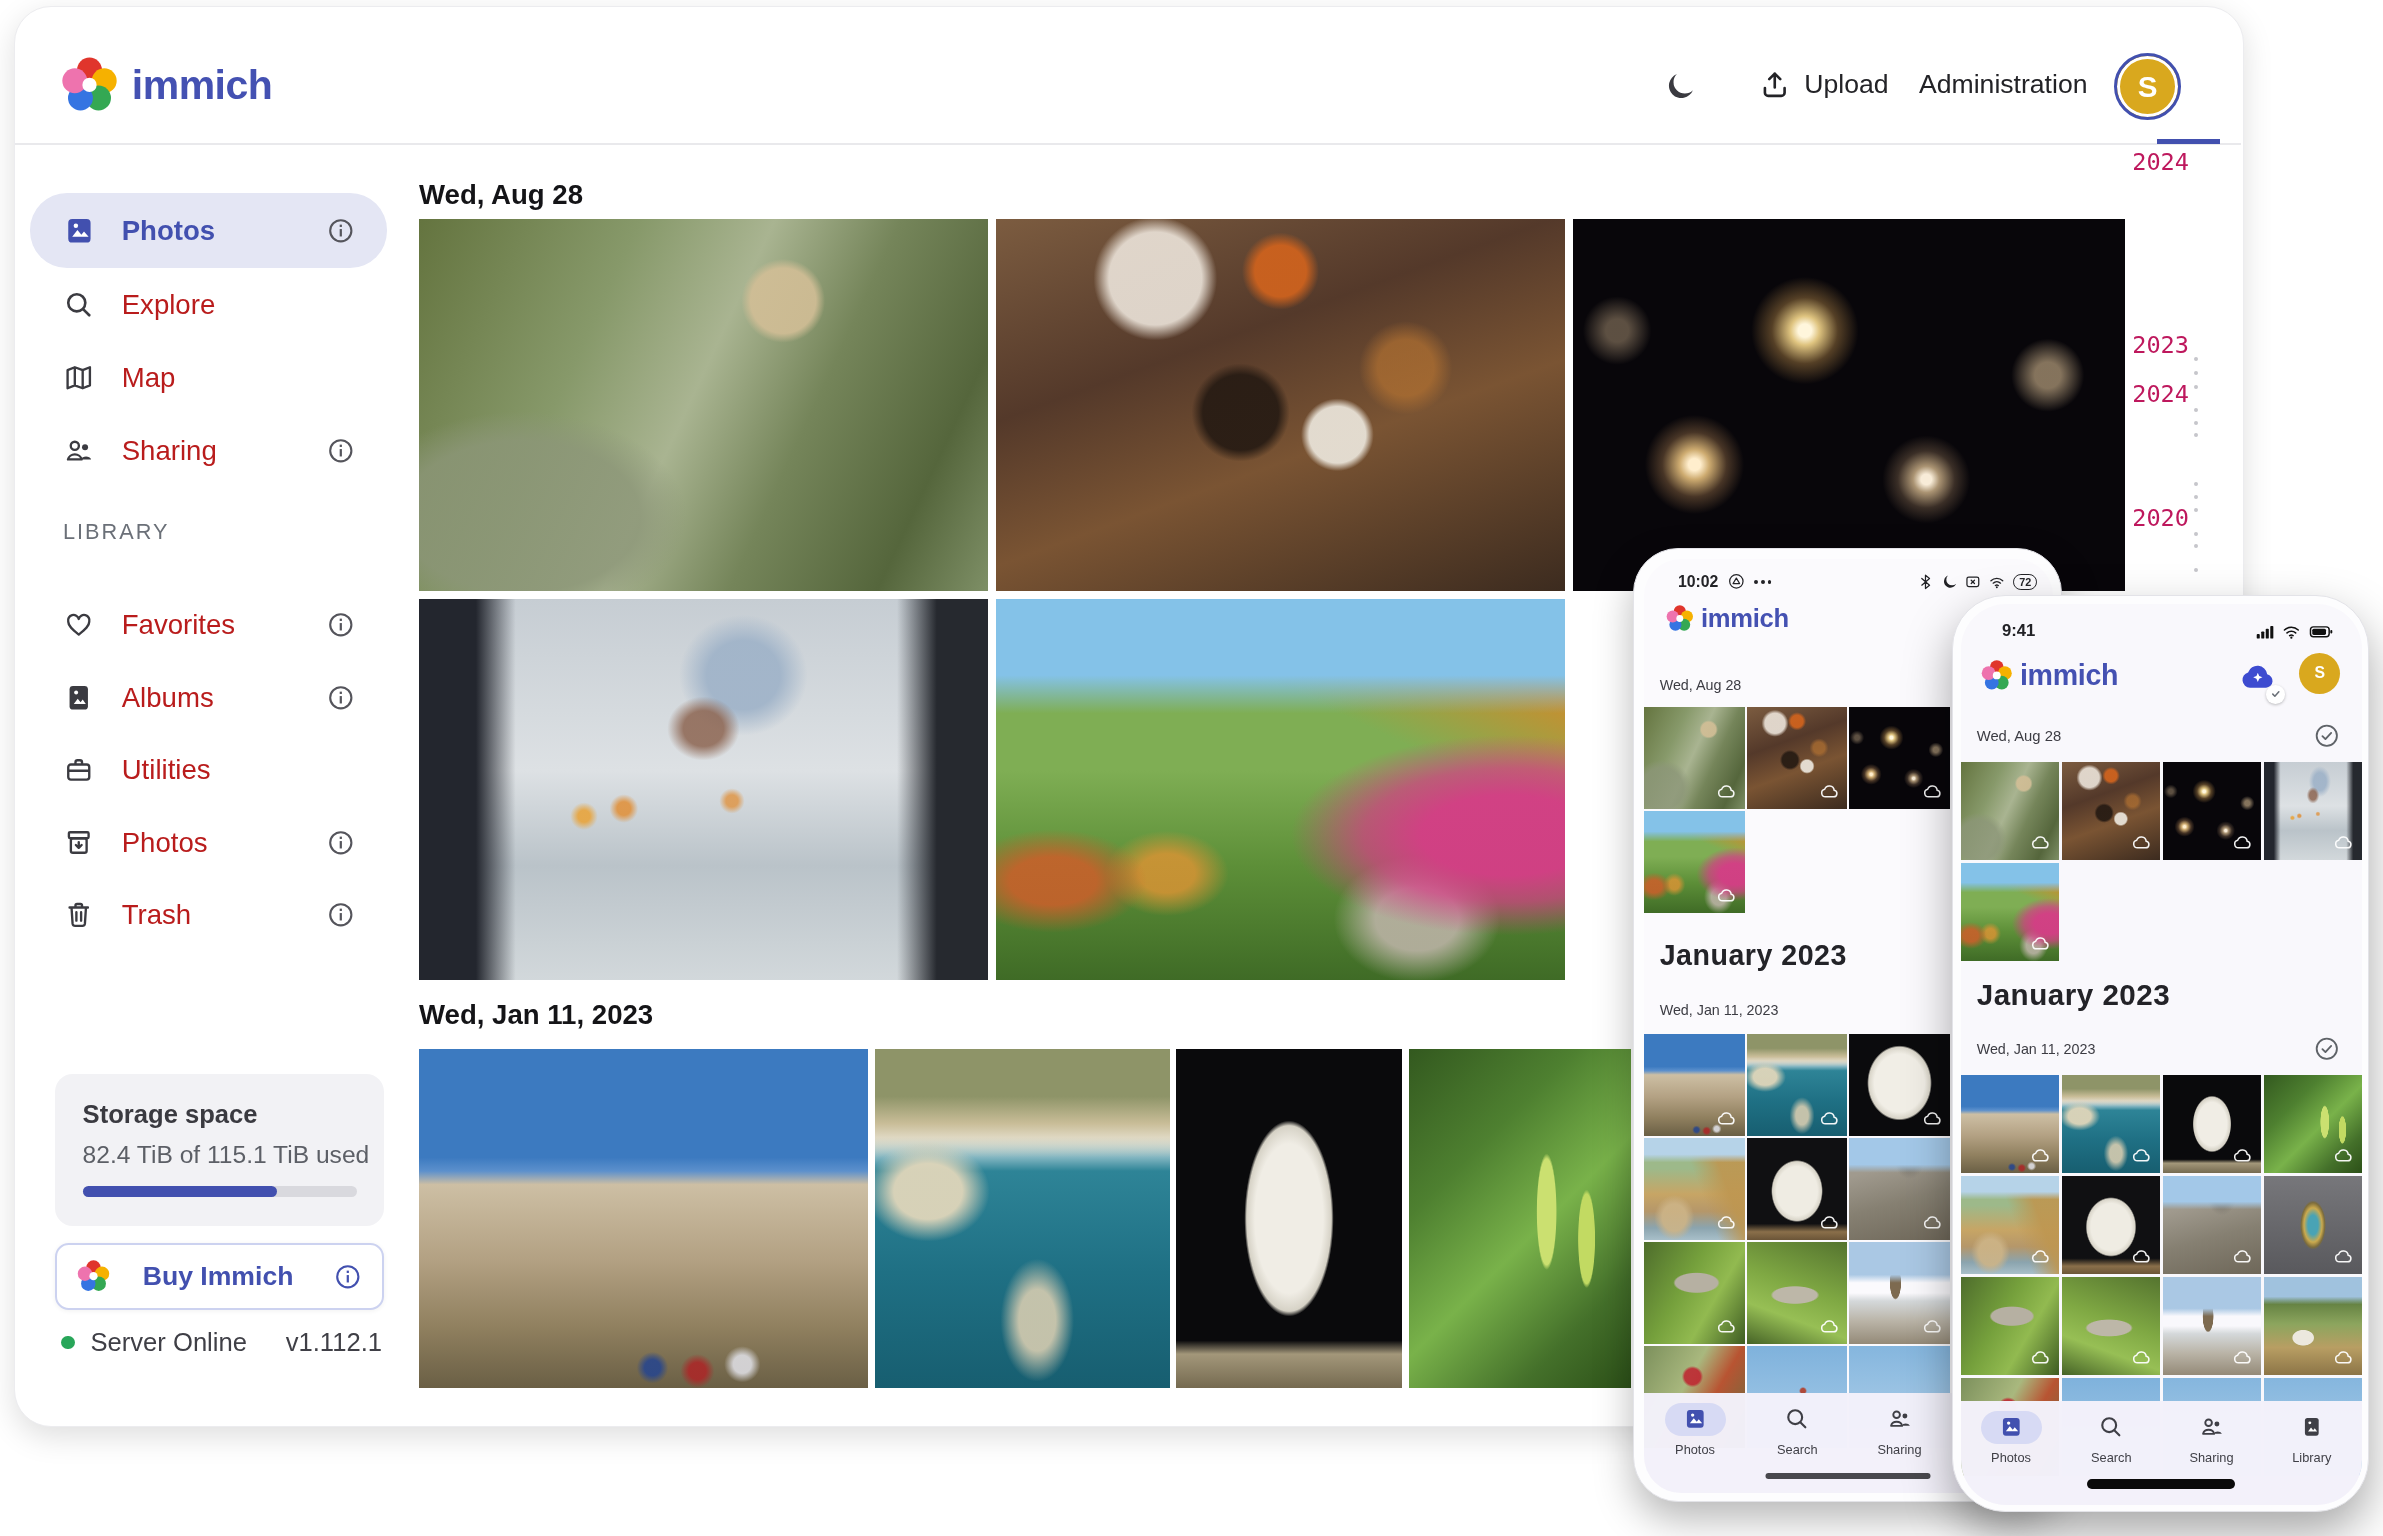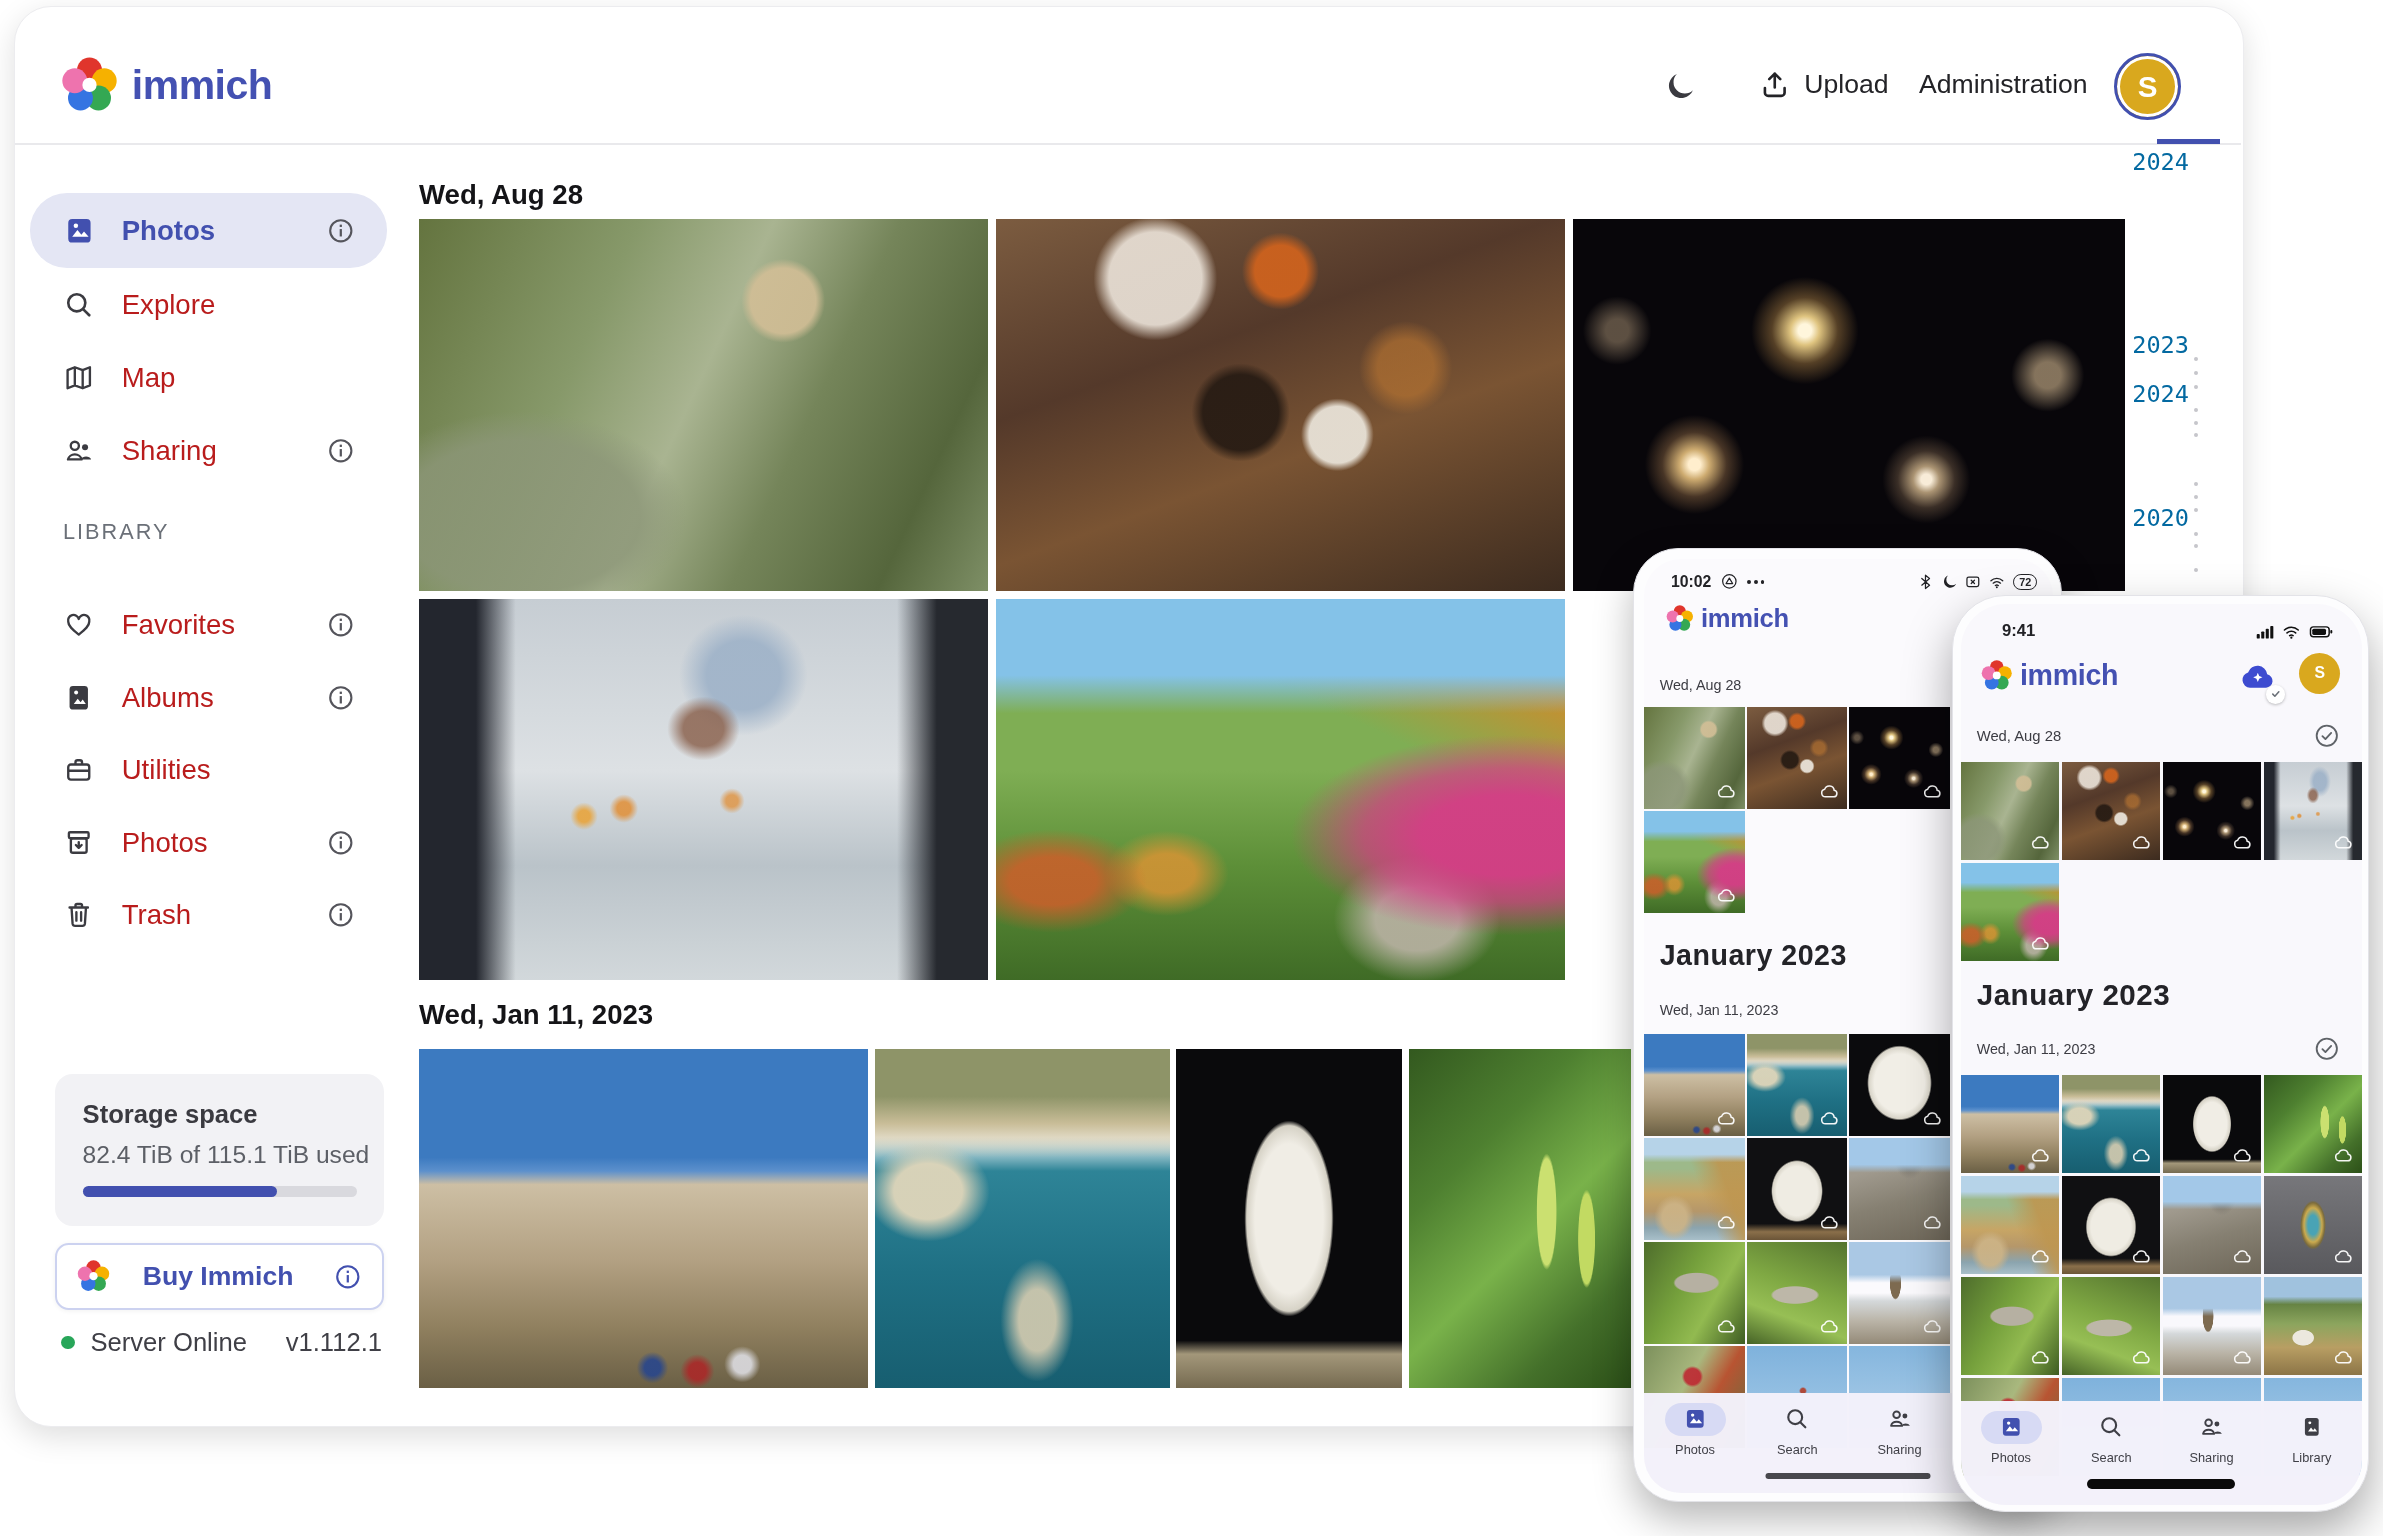--- a/index.html
+++ b/index.html
@@ -41,21 +41,21 @@
        padding:0 19.7px;box-sizing:border-box;z-index:3;}
   .buy .buy-label{font-size:26.6px;font-weight:700;color:#4250af;margin-left:33px;}
   .buy .info{margin-left:auto;color:#4250af;}
   .server{position:absolute;left:55px;top:1328px;width:329px;display:flex;align-items:center;z-index:3;}
   .server .dot{width:13.8px;height:13.8px;border-radius:50%;background:#28a659;margin-left:5.9px;}
   .server .sv-label{font-size:25.6px;color:#3f3f46;margin-left:15.8px;}
   .server .sv-version{font-size:25.6px;color:#3f3f46;margin-left:auto;margin-right:2px;}
   
   .tl-line{position:absolute;left:2157px;top:139px;width:63px;height:4.9px;background:#4250af;z-index:4;}
   .tl-year{position:absolute;left:2108px;width:81px;text-align:right;font-family:"DejaVu Sans Mono",monospace;
-           font-size:23.6px;color:#0369a1;z-index:4;}
+           font-size:23.6px;color:#be185d;z-index:4;}
   .tl-dot{position:absolute;left:2194px;width:3.9px;height:3.9px;border-radius:50%;background:#c6c6cb;z-index:4;}
   
   .gdate{position:absolute;font-size:27.6px;font-weight:700;color:#141417;z-index:2;}
   .t{position:absolute;background-size:cover;z-index:2;}
   
   .phone{position:absolute;background:#fdfdfe;border:1px solid #e3e3e8;box-sizing:border-box;}
   #phone1{left:1633px;top:548px;width:429px;height:954px;border-radius:45px;box-shadow:0 17.7px 39px rgba(0,0,0,.28);z-index:10;}
   #phone2{left:1952px;top:595px;width:417px;height:917px;border-radius:53px;box-shadow:0 21.7px 47px rgba(0,0,0,.34);z-index:20;}
   .screen{position:absolute;overflow:hidden;}
   #phone1 .screen{left:9.9px;top:9.9px;width:409px;height:934px;border-radius:37px;background:#fbfafd;}
@@ -379,21 +379,21 @@
 
   <div class="gdate" style="left:419px;top:999px">Wed, Jan 11, 2023</div>
   <div class="t ph-fortress" style="left:419px;top:1049px;width:449px;height:339px"></div>
   <div class="t ph-coastal" style="left:875px;top:1049px;width:295px;height:339px"></div>
   <div class="t ph-bust" style="left:1176px;top:1049px;width:226px;height:339px"></div>
   <div class="t ph-berries" style="left:1409px;top:1049px;width:222px;height:339px"></div>
 
   <div id="phone1" class="phone">
     <div class="screen">
 
-      <div class="pstatus" style="left:27px;top:9.9px;right:15.8px;height:25.6px;font-size:15.8px">
+      <div class="pstatus" style="left:34px;top:9.9px;right:15.8px;height:25.6px;font-size:15.8px">
         <span class="ptime">10:02</span>
         <svg class="ic" width="18.7" height="18.7" style="color:#232327;margin-left:8.9px" viewBox="0 0 19 19">
             <use href="#i-tri"></use>
           </svg>
         <span class="sdots">
             <i></i>
             <i></i>
             <i></i>
           </span>
         <span style="flex:1"></span>

